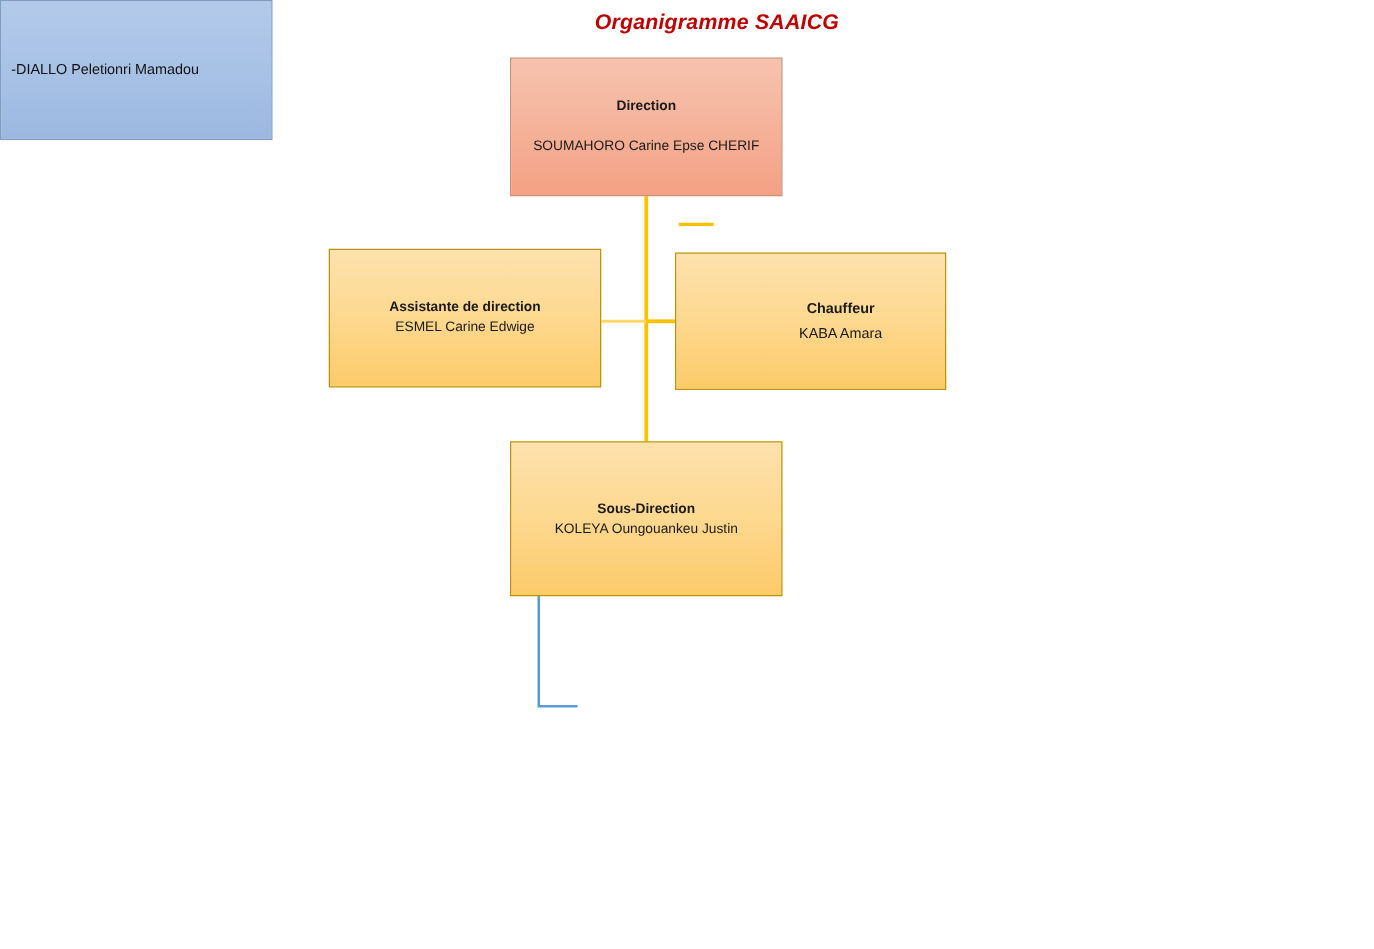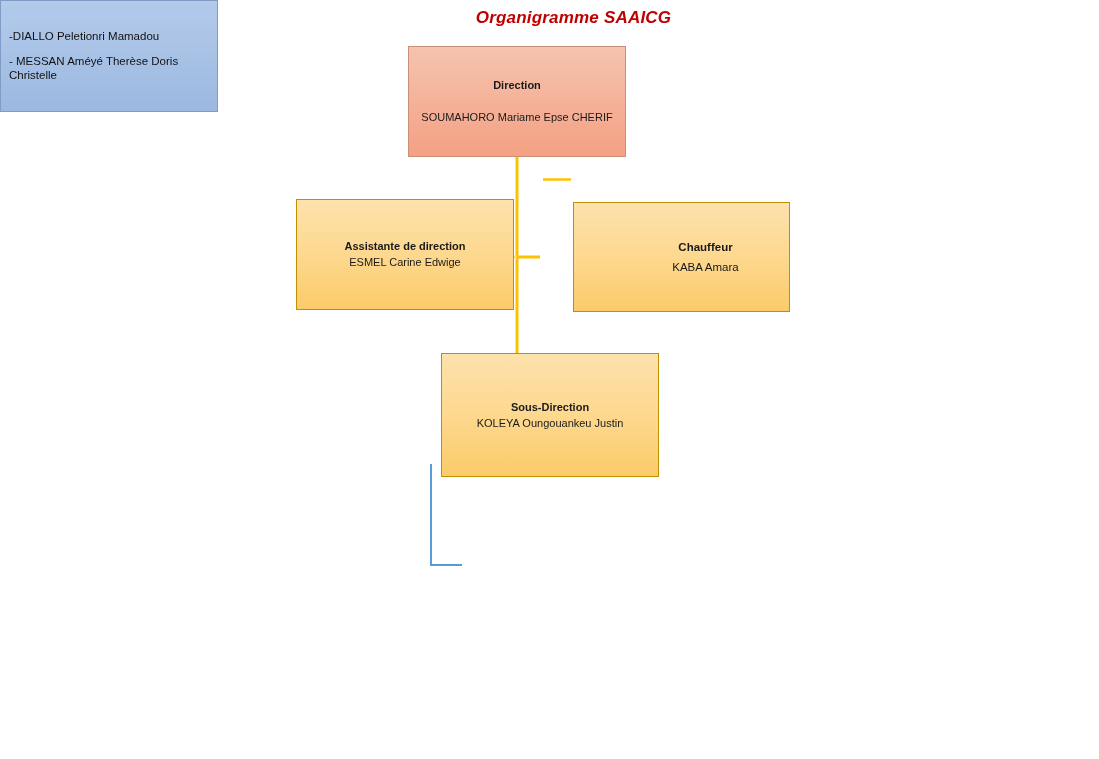--- a/index.html
+++ b/index.html
@@ -74,21 +74,20 @@
     height: 111px;
     background: linear-gradient(180deg, #f6c3ae 0%, #f5b49c 45%, #f4a083 100%);
     border: 1px solid #c98f77;
   }
   .node-direction .role { margin-bottom: 16px; text-align: center; }
 
   
   .node-orange {
     background: linear-gradient(180deg, #fde2ad 0%, #fdd88f 50%, #fccb69 100%);
     border: 1px solid #bf9000;
-    margin-left: 33px;
   }
   .node-assistante {
     left: 263px;
     top: 199px;
     width: 218px;
     height: 111px;
   }
   .node-chauffeur {
     left: 540px;
     top: 202px;
@@ -144,34 +143,33 @@
 
   <path d="M 431 464 L 431 565 L 462 565" fill="none" stroke="#5b9bd5" stroke-width="2"></path>
 </svg>
 
 <div class="chart-title">
   <span class="title-shift">Organigramme SAAICG</span>
 </div>
 
 <div class="node node-direction">
   <div class="role">Direction</div>
-  <div class="person">SOUMAHORO Mariame Epse CHERIF</div>
+  <div class="person">SOUMAHORO Carine Epse CHERIF</div>
 </div>
 
 <div class="node node-orange node-assistante">
   <div class="role">Assistante de direction</div>
   <div class="person">ESMEL Carine Edwige</div>
 </div>
 
 <div class="node node-orange node-chauffeur">
   <div class="role">Chauffeur</div>
   <div class="person">KABA Amara</div>
 </div>
 
 <div class="node node-orange node-sousdirection">
   <div class="role">Sous-Direction</div>
   <div class="person">KOLEYA Oungouankeu Justin</div>
 </div>
 
 <div class="node-team">
   <div class="member">-DIALLO Peletionri Mamadou</div>
-  <div class="member">- MESSAN Améyé Therèse Doris Christelle</div>
 </div>
 
 </body></html>

